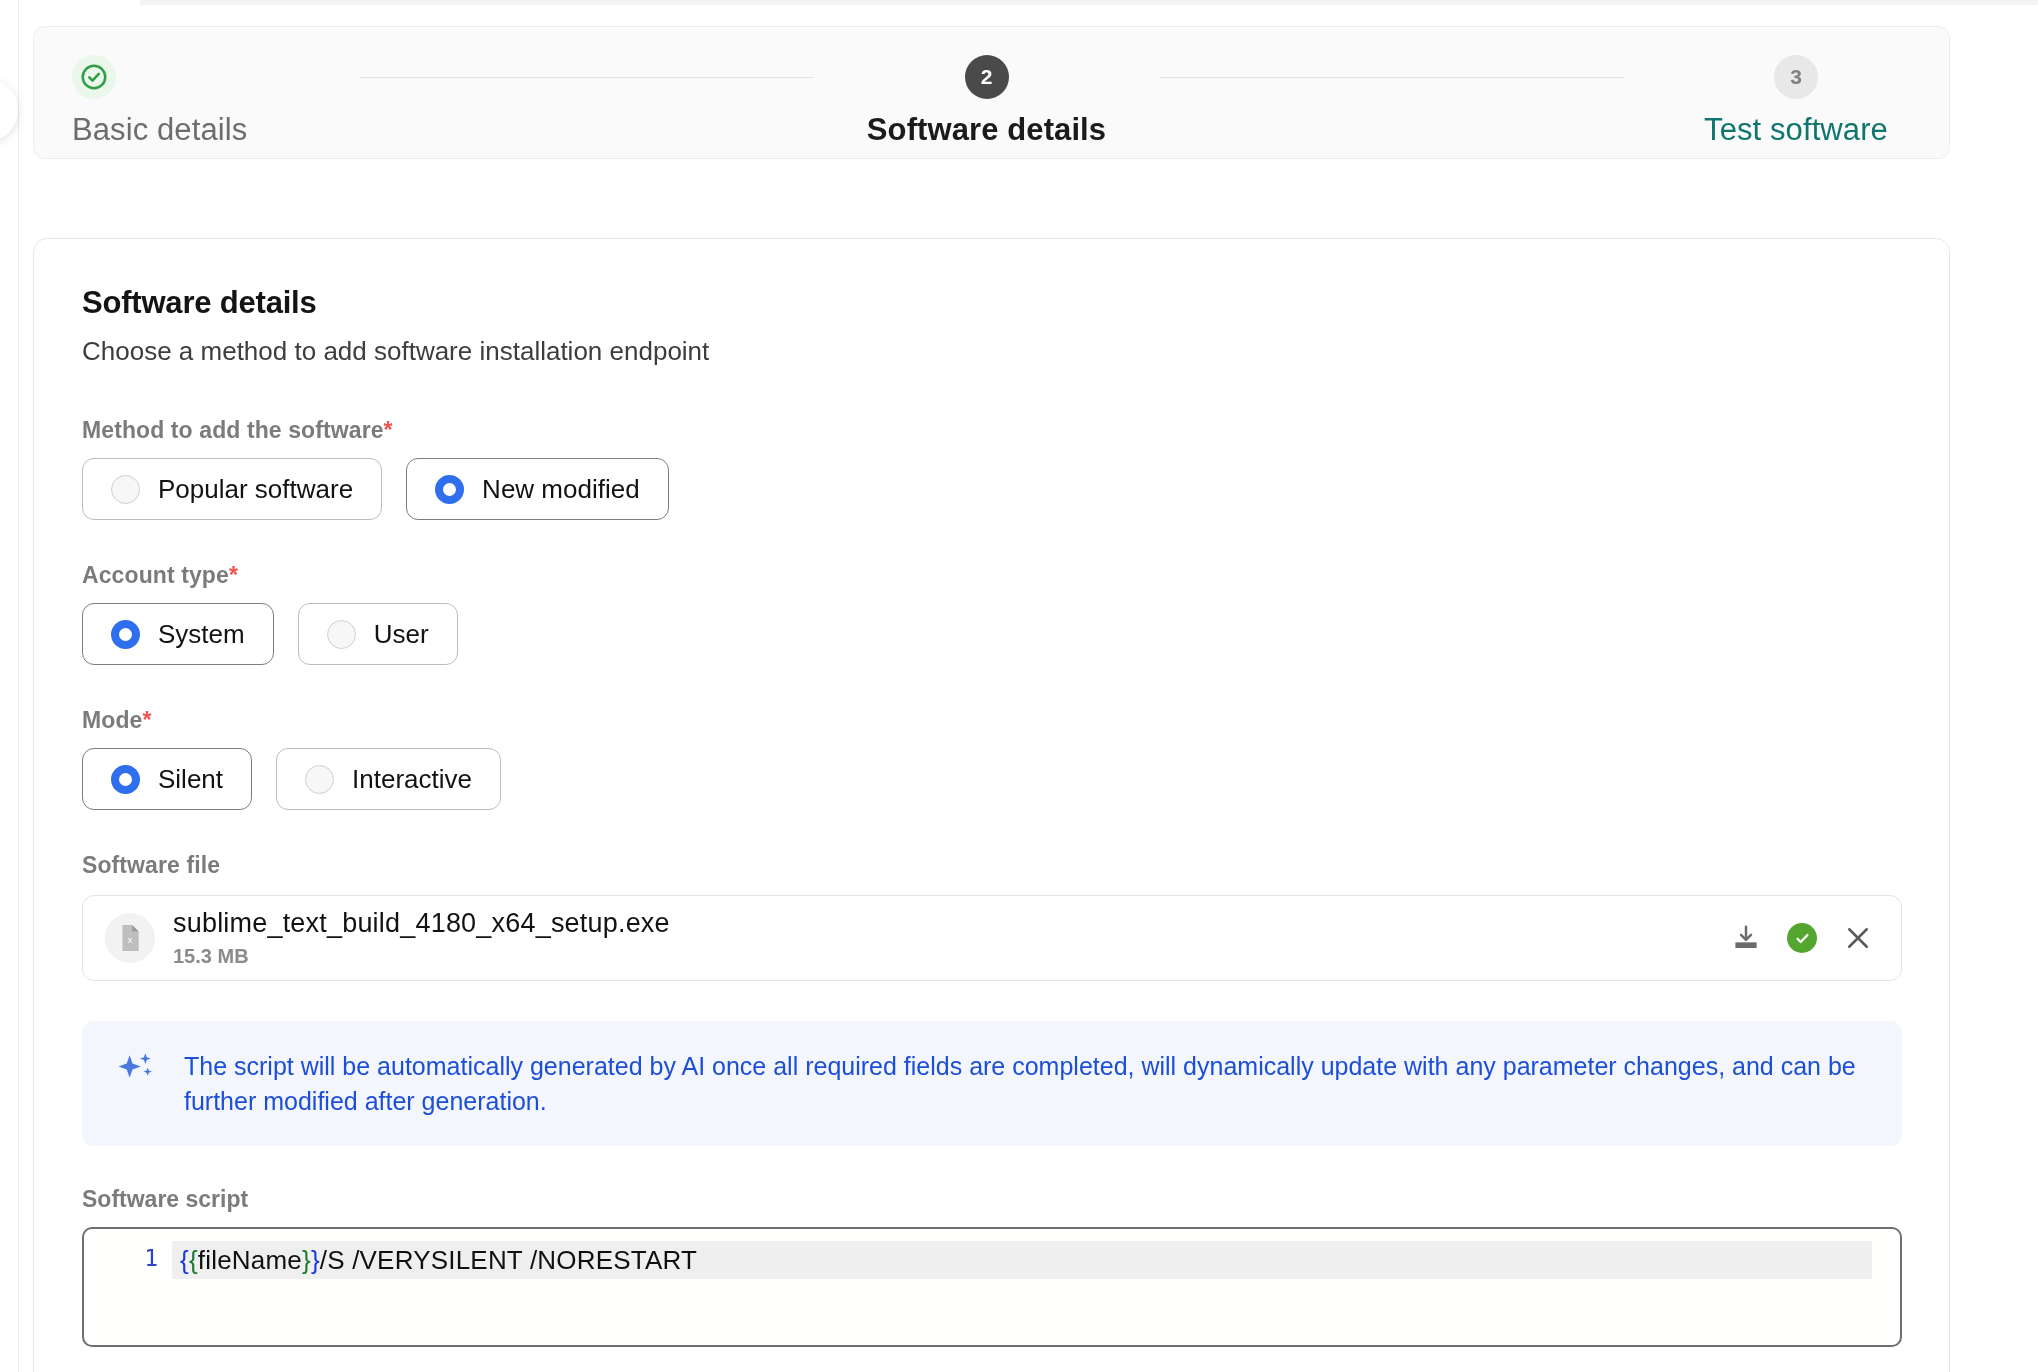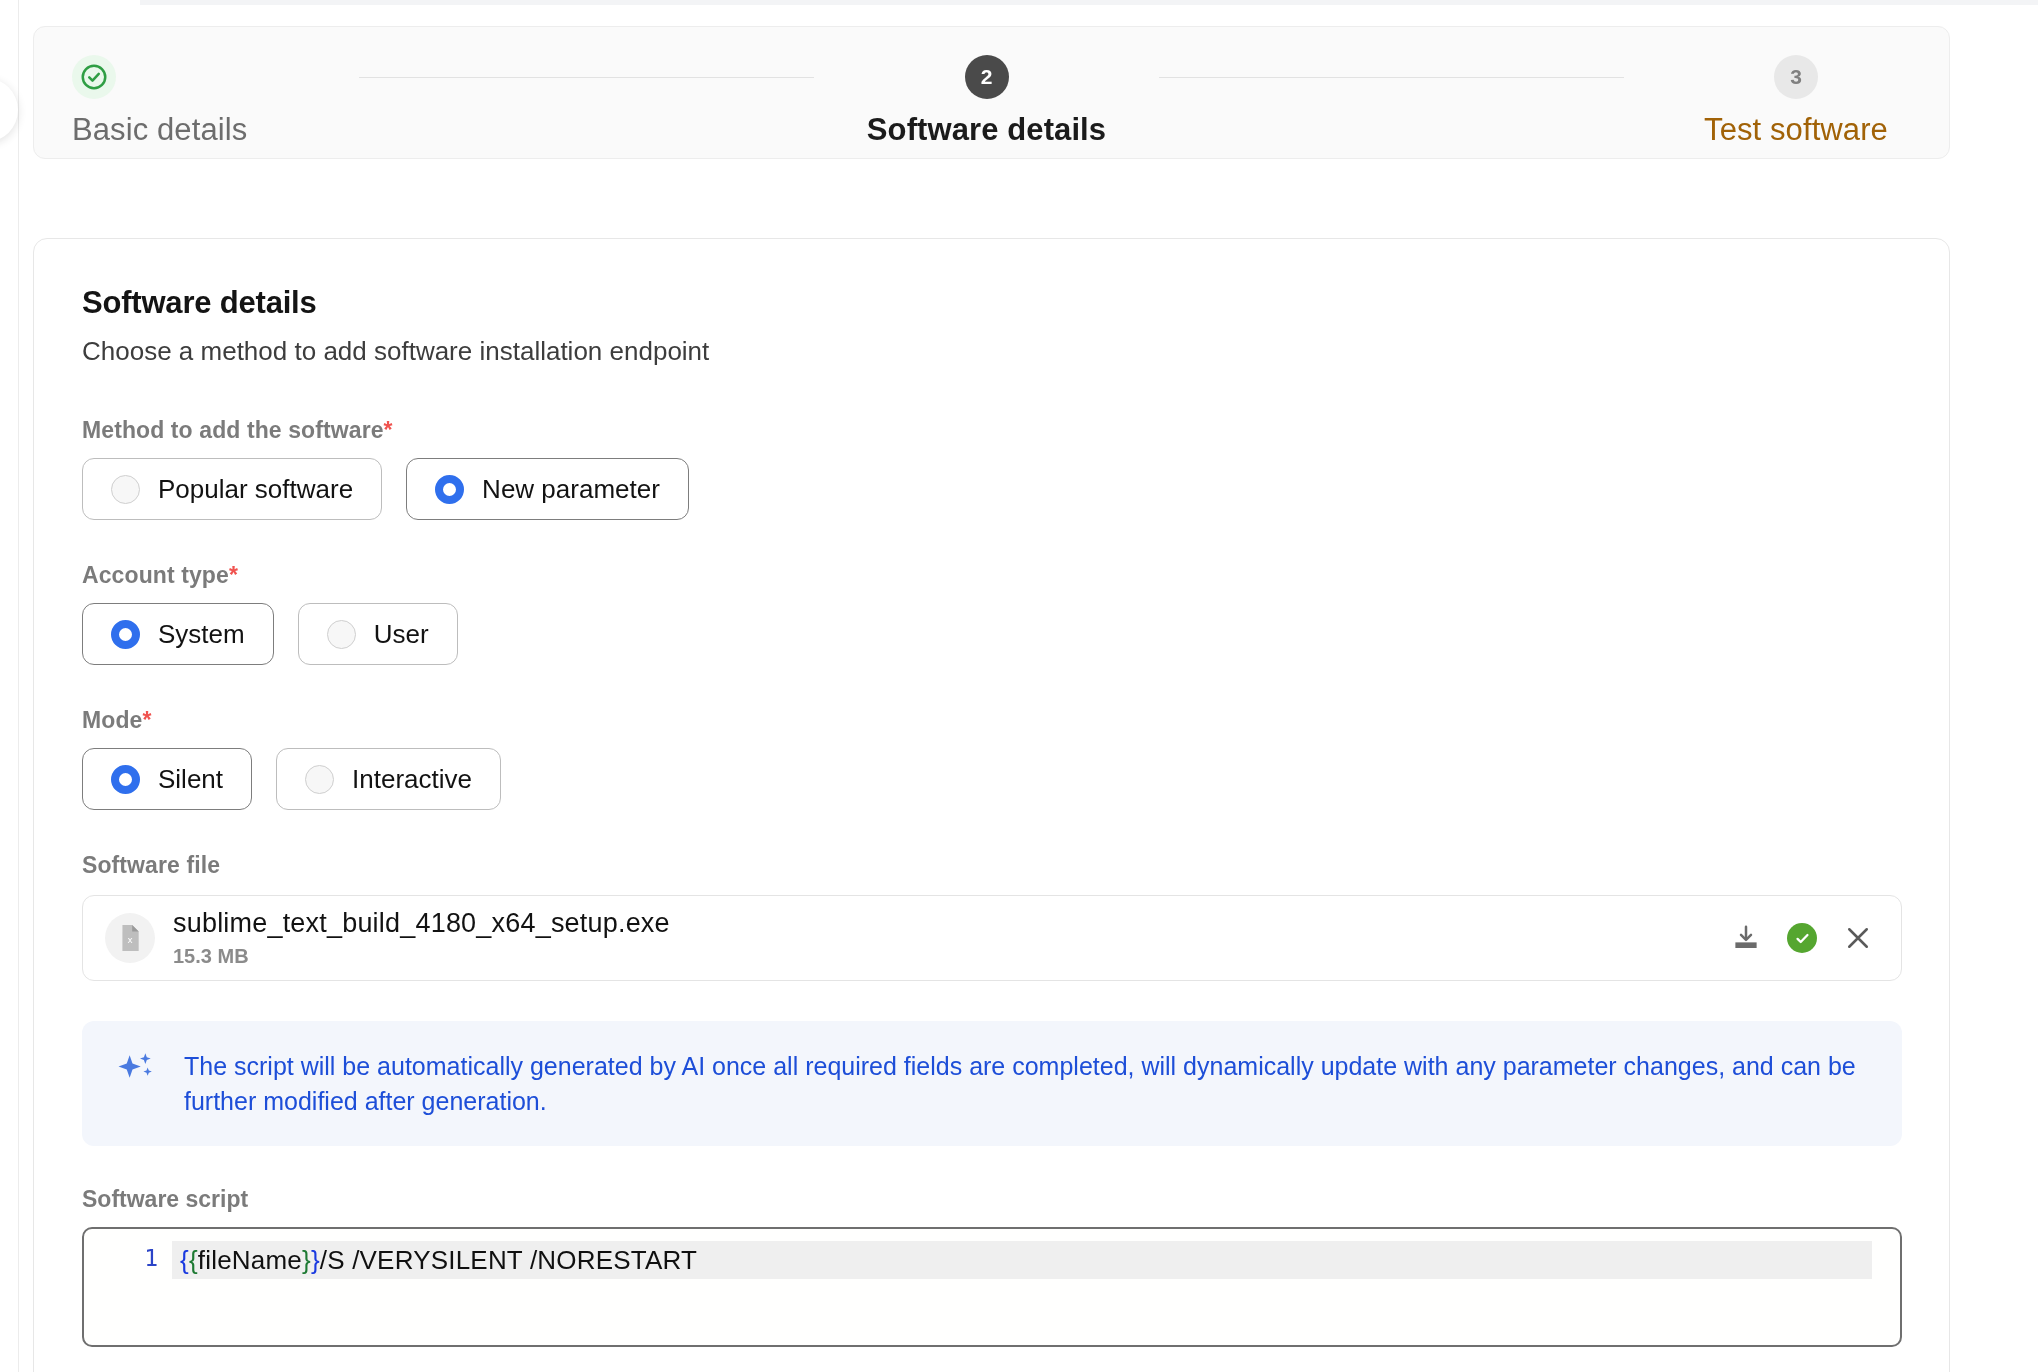--- a/index.html
+++ b/index.html
@@ -52,21 +52,21 @@
   }
   .step-bubble.done { background: #eaf8ec; }
   .step-bubble.done svg { display:block; }
   .step-bubble.current { background: #4a4a4a; color: #ffffff; }
   .step-bubble.todo { background: #e8e8e8; color: #808080; }
   .step-label {
     margin-top: 13px; font-size: 31px; letter-spacing: .1px; white-space: nowrap;
   }
   .step-label.done { color: #6d6d6d; }
   .step-label.current { color: #1b1b1b; font-weight: 600; }
-  .step-label.todo { color: #a16207; }
+  .step-label.todo { color: #0f766e; }
   .connector {
     flex: 1; height: 1px; background: #e2e2e2; margin-top: 50px;
   }
   .connector.c1 { max-width: 455px; margin-left: 6px; margin-right: 6px;}
   .connector.c2 { max-width: 465px; margin-left: 6px; margin-right: 6px;}
 
   
   .main-card {
     position: absolute; left: 33px; top: 238px;
     width: 1917px; height: 1160px;
@@ -214,21 +214,21 @@
       <div class="field-label">
         <span>Method to add the software</span><span class="req">*</span>
       </div>
       <div class="opt-row">
         <div class="opt">
           <span class="radio"></span>
           <span class="opt-text">Popular software</span>
         </div>
         <div class="opt selected">
           <span class="radio on"></span>
-          <span class="opt-text">New parameter</span>
+          <span class="opt-text">New modified</span>
         </div>
       </div>
     </div>
 
     <div class="grp">
       <div class="field-label">
         <span>Account type</span><span class="req">*</span>
       </div>
       <div class="opt-row">
         <div class="opt selected">

